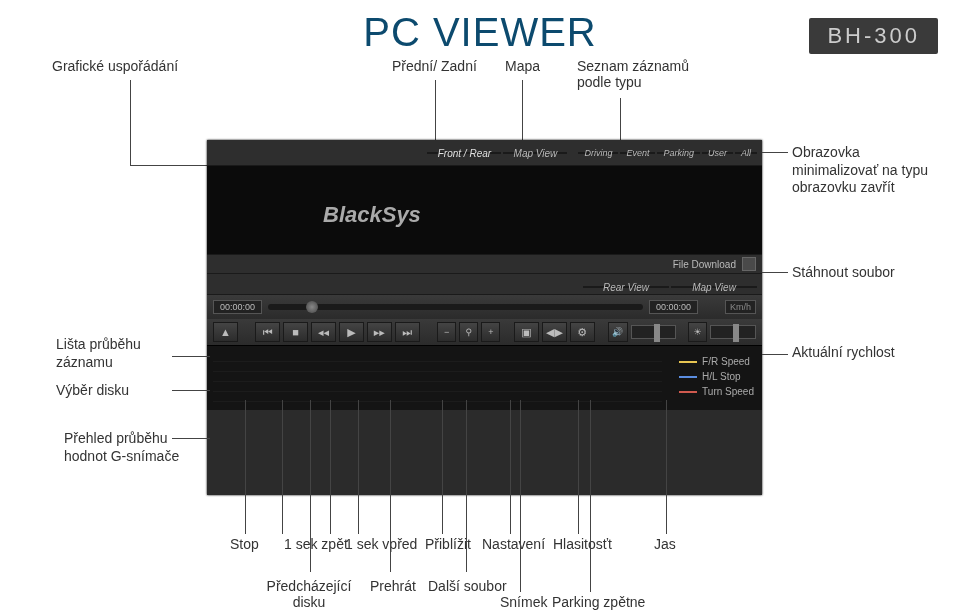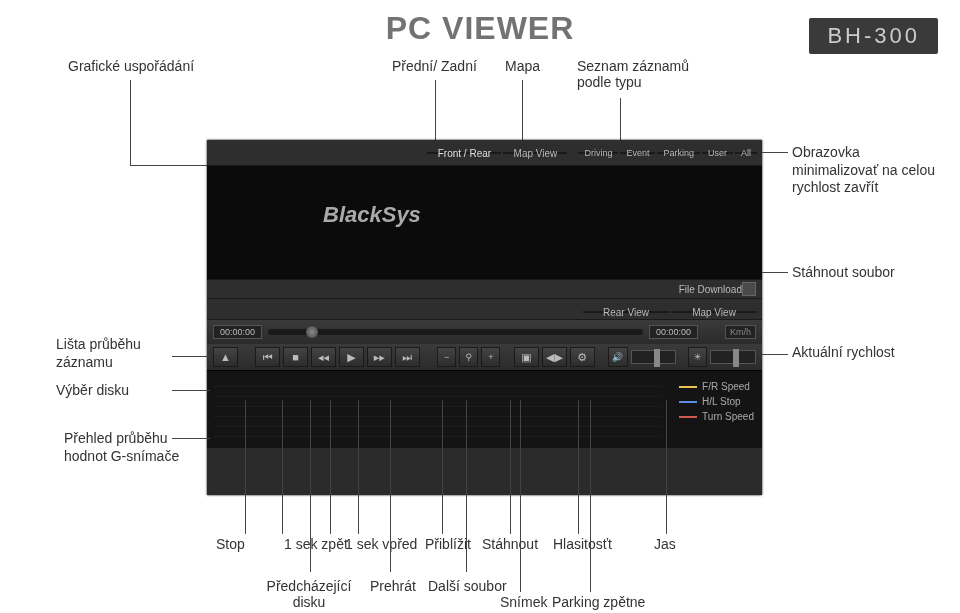--- a/index.html
+++ b/index.html
@@ -1,64 +1,64 @@
 <!DOCTYPE html>
 <html><head>
   <meta charset="utf-8">
   <style>
     * { margin: 0; padding: 0; box-sizing: border-box; }
     body { width: 960px; height: 613px; background: #fff; font-family: Arial, sans-serif; position: relative; overflow: hidden; }
     
-    .page-title { position: absolute; top: 10px; left: 50%; transform: translateX(-50%); font-family: "Segoe UI Light", Arial; font-size: 32px; font-weight: 700; color: #737373; letter-spacing: 1px; }
+    .page-title { position: absolute; top: 10px; left: 50%; transform: translateX(-50%); font-family: "Segoe UI Light", Arial; font-size: 40px; font-weight: 400; color: #0c4a6e; letter-spacing: 1px; }
     
     .model-badge { position: absolute; top: 18px; right: 22px; background: #3a3a3a; color: #ccc; padding: 5px 18px; font-family: "Arial Narrow", Arial; font-size: 22px; font-weight: 300; letter-spacing: 3px; border-radius: 2px; }
     
     .top-annotations { position: absolute; top: 58px; left: 0; width: 100%; font-size: 14px; color: #333; }
     .top-annotations span { position: absolute; }
     
     .viewer { position: absolute; top: 140px; left: 207px; width: 555px; height: 355px; background: #2b2b2b; box-shadow: 0 0 2px #000; }
     
     .titlebar { position: relative; height: 22px; background: linear-gradient(#464646, #2e2e2e); display: flex; align-items: center; padding-left: 8px; }
     .cammsys-logo { font-family: Arial; font-size: 11px; font-weight: bold; font-style: italic; color: #c7c7c7; letter-spacing: 0px; }
     .cammsys-logo .red { color: #9b3b3b; }
     .win-ctrls { position: absolute; right: 4px; top: 3px; display: flex; gap: 3px; }
     .win-ctrls div { width: 16px; height: 16px; background: #555; display: flex; align-items: center; justify-content: center; color: #ccc; font-size: 10px; line-height: 1; }
     
     .tabs-row { height: 26px; background: #2e2e2e; display: flex; justify-content: flex-end; padding-right: 4px; gap: 0; border-bottom: 1px solid #1a1a1a; }
-    .btn { border: 1px solid #1a1a1a; background: linear-gradient(#3e3e3e, #2c2c2c); color: #bbb; font-size: 10px; display: flex; align-items: center; justify-content: center; padding: 0 8px; margin: 12px 1px; }
+    .btn { border: 1px solid #1a1a1a; background: linear-gradient(#3e3e3e, #2c2c2c); color: #bbb; font-size: 10px; display: flex; align-items: center; justify-content: center; padding: 0 8px; margin: 12px 1px; font-style: italic; }
     .btn.sel { background: linear-gradient(#555, #3a3a3a); color: #e0e0e0; }
     .btn.narrow { padding: 0 5px; font-size: 9px; }
     
     .sub-row { height: 18px; background: #2e2e2e; display: flex; justify-content: flex-end; padding-right: 4px; }
     .sub-row .mini { width: 36px; font-size: 9px; }
     
-    .main-area { height: 113px; background: #0b0b0b; position: relative; }
+    .main-area { height: 88px; background: #0b0b0b; position: relative; }
     .blacksys { position: absolute; left: 116px; top: 36px; font-family: Arial; font-style: italic; font-weight: bold; font-size: 22px; color: #aaa; }
     .side-col { position: absolute; right: 0; top: 0; width: 185px; height: 100%; background: #0b0b0b; }
     
-    .download-row { height: 20px; background: #2e2e2e; display: flex; justify-content: flex-end; align-items: center; padding-right: 6px; border-top: 1px solid #1a1a1a; border-bottom: 1px solid #1a1a1a; }
+    .download-row { height: 20px; background: #2e2e2e; display: flex; justify-content: flex-end; align-items: center; padding-right: 6px; gap: 6px; border-top: 1px solid #1a1a1a; border-bottom: 1px solid #1a1a1a; }
     .download-row span { font-size: 10px; color: #bbb; }
     .dl-icon { width: 14px; height: 14px; background: #4a4a4a; border: 1px solid #666; }
     
     .lower-tabs { height: 20px; background: #2e2e2e; display: flex; justify-content: flex-end; padding-right: 4px; }
     .lower-tabs .btn { width: 86px; font-size: 10px; }
     
     .progress-row { height: 22px; background: linear-gradient(#3a3a3a, #2b2b2b); display: flex; align-items: center; padding: 12px 6px; gap: 6px; border-top: 1px solid #1a1a1a; }
     .time-box { border: 1px solid #555; background: #222; color: #bbb; font-size: 9px; padding: 1px 6px; }
     .prog-track { flex: 1; height: 6px; background: #1a1a1a; border-radius: 3px; position: relative; }
     .prog-thumb { position: absolute; left: 38px; top: -3px; width: 12px; height: 12px; border-radius: 50%; background: radial-gradient(#888, #444); }
     .speed-box { border: 1px solid #555; background: #222; color: #888; font-size: 9px; padding: 1px 4px; margin-left: 21px; }
     
     .ctrl-row { height: 26px; background: linear-gradient(#3a3a3a, #2b2b2b); display: flex; align-items: center; padding: 0 6px; gap: 3px; }
     .cbtn { width: 26px; height: 20px; border: 1px solid #1a1a1a; background: linear-gradient(#444, #2c2c2c); color: #bbb; font-size: 11px; display: flex; align-items: center; justify-content: center; }
     .cbtn.tiny { width: 20px; font-size: 9px; }
     .slider-box { width: 48px; height: 14px; background: #222; border: 1px solid #555; position: relative; }
     .slider-box .knob { position: absolute; left: 22px; top: -2px; width: 6px; height: 18px; background: #888; }
     
-    .gsensor { height: 78px; background: #141414; position: relative; border-top: 1px solid #000; }
+    .gsensor { height: 65px; background: #141414; position: relative; border-top: 1px solid #000; }
     .gsensor-chart { position: absolute; left: 6px; top: 6px; right: 100px; bottom: 6px; background: repeating-linear-gradient(#141414, #141414 9px, #1c1c1c 9px, #1c1c1c 10px), repeating-linear-gradient(90deg, #141414, #141414 14px, #1c1c1c 14px, #1c1c1c 15px); }
     .gsensor-legend { position: absolute; right: 8px; top: 10px; font-size: 10px; color: #aaa; }
     .gsensor-legend div { display: flex; align-items: center; gap: 5px; margin-bottom: 4px; }
     .dash { width: 18px; height: 2px; }
     
     
     .ann { position: absolute; font-size: 14px; color: #333; line-height: 1.25; }
     .ann.right { text-align: left; }
     
     
@@ -68,21 +68,21 @@
     .bottom-annotations span { position: absolute; white-space: nowrap; }
     
   </style>
 </head>
 <body>
 
 <div class="page-title">PC VIEWER</div>
 <div class="model-badge">BH-300</div>
 
 <div class="top-annotations">
-  <span style="left:68px;top:0">Grafické uspořádání</span>
+  <span style="left:52px;top:0">Grafické uspořádání</span>
   <span style="left:392px;top:0">Přední/ Zadní</span>
   <span style="left:505px;top:0">Mapa</span>
   <span style="left:577px;top:0;white-space:pre-line">Seznam záznamů
 podle typu</span>
 </div>
 
 <div class="line" style="left:130px;top:80px;width:1px;height:85px"></div>
 <div class="line" style="left:130px;top:165px;width:90px;height:1px"></div>
 <div class="line" style="left:435px;top:80px;width:1px;height:80px"></div>
 <div class="line" style="left:522px;top:80px;width:1px;height:80px"></div>
@@ -166,44 +166,44 @@
           <span>H/L Stop</span>
         </div>
       <div>
           <span class="dash" style="background:#d05a4f"></span>
           <span>Turn Speed</span>
         </div>
     </div>
   </div>
 </div>
 
-<div class="ann right" style="left:792px;top:144px;width:150px">Obrazovka minimalizovať na celou rychlost zavřít</div>
+<div class="ann right" style="left:792px;top:144px;width:150px">Obrazovka minimalizovať na typu obrazovku zavřít</div>
 <div class="line" style="left:762px;top:152px;width:26px;height:1px"></div>
 
 <div class="ann right" style="left:792px;top:264px">Stáhnout soubor</div>
 <div class="line" style="left:762px;top:272px;width:26px;height:1px"></div>
 
 <div class="ann right" style="left:792px;top:344px">Aktuální rychlost</div>
 <div class="line" style="left:762px;top:354px;width:26px;height:1px"></div>
 
 <div class="ann" style="left:56px;top:336px;width:120px">Lišta průběhu záznamu</div>
 <div class="line" style="left:172px;top:356px;width:38px;height:1px"></div>
 
 <div class="ann" style="left:56px;top:382px;width:80px">Výběr disku</div>
 <div class="line" style="left:172px;top:390px;width:38px;height:1px"></div>
 
 <div class="ann" style="left:64px;top:430px;width:140px">Přehled průběhu hodnot G-snímače</div>
 <div class="line" style="left:172px;top:438px;width:38px;height:1px"></div>
 
 <div class="bottom-annotations">
-  <span style="left:216px">Stop</span>
+  <span style="left:230px">Stop</span>
   <span style="left:284px">1 sek zpět</span>
   <span style="left:345px">1 sek vpřed</span>
   <span style="left:425px">Přiblížit</span>
-  <span style="left:482px">Stáhnout</span>
+  <span style="left:482px">Nastavení</span>
   <span style="left:553px">Hlasitosťt</span>
   <span style="left:654px">Jas</span>
 
   <span style="left:264px;top:42px;width:90px;text-align:center;white-space:normal">Předcházející disku</span>
   <span style="left:370px;top:42px">Prehrát</span>
   <span style="left:428px;top:42px">Další soubor</span>
   <span style="left:500px;top:58px">Snímek</span>
   <span style="left:552px;top:58px">Parking zpětne</span>
 </div>
 

